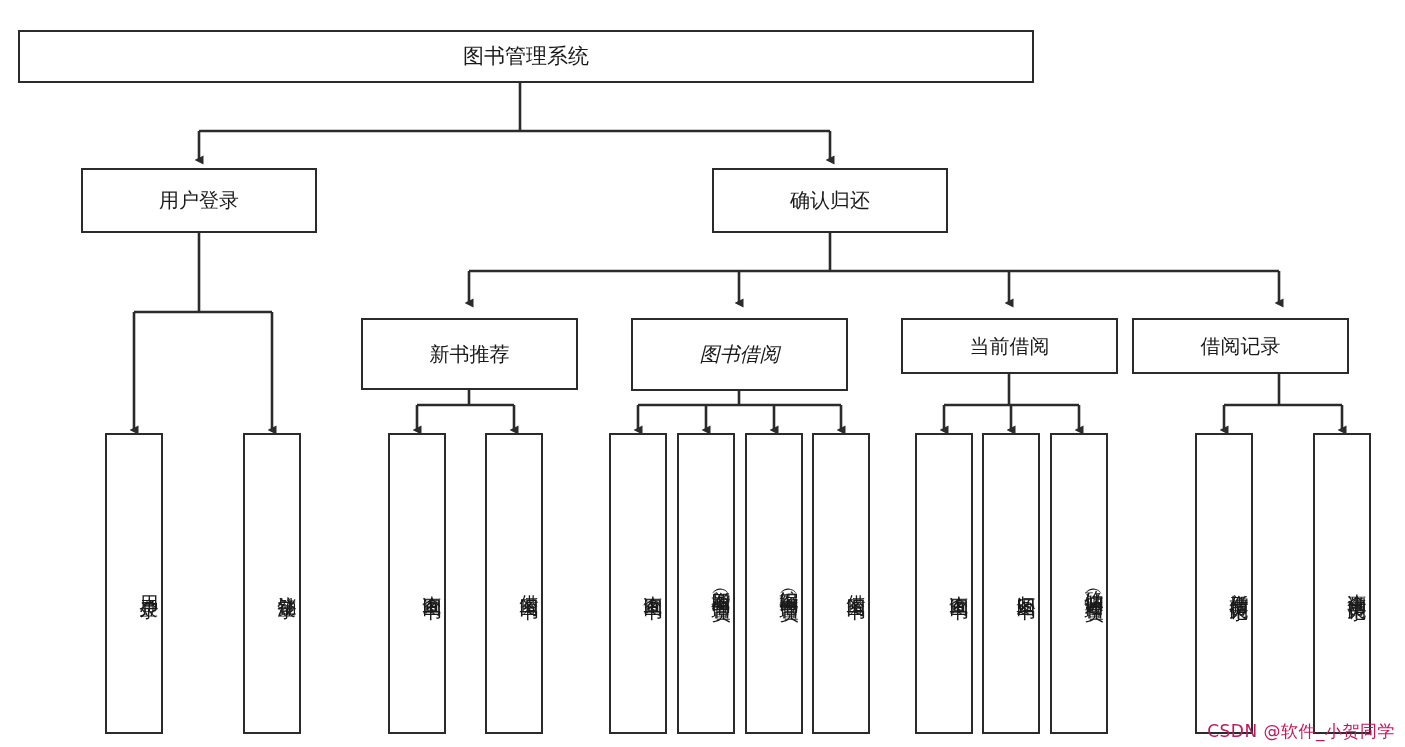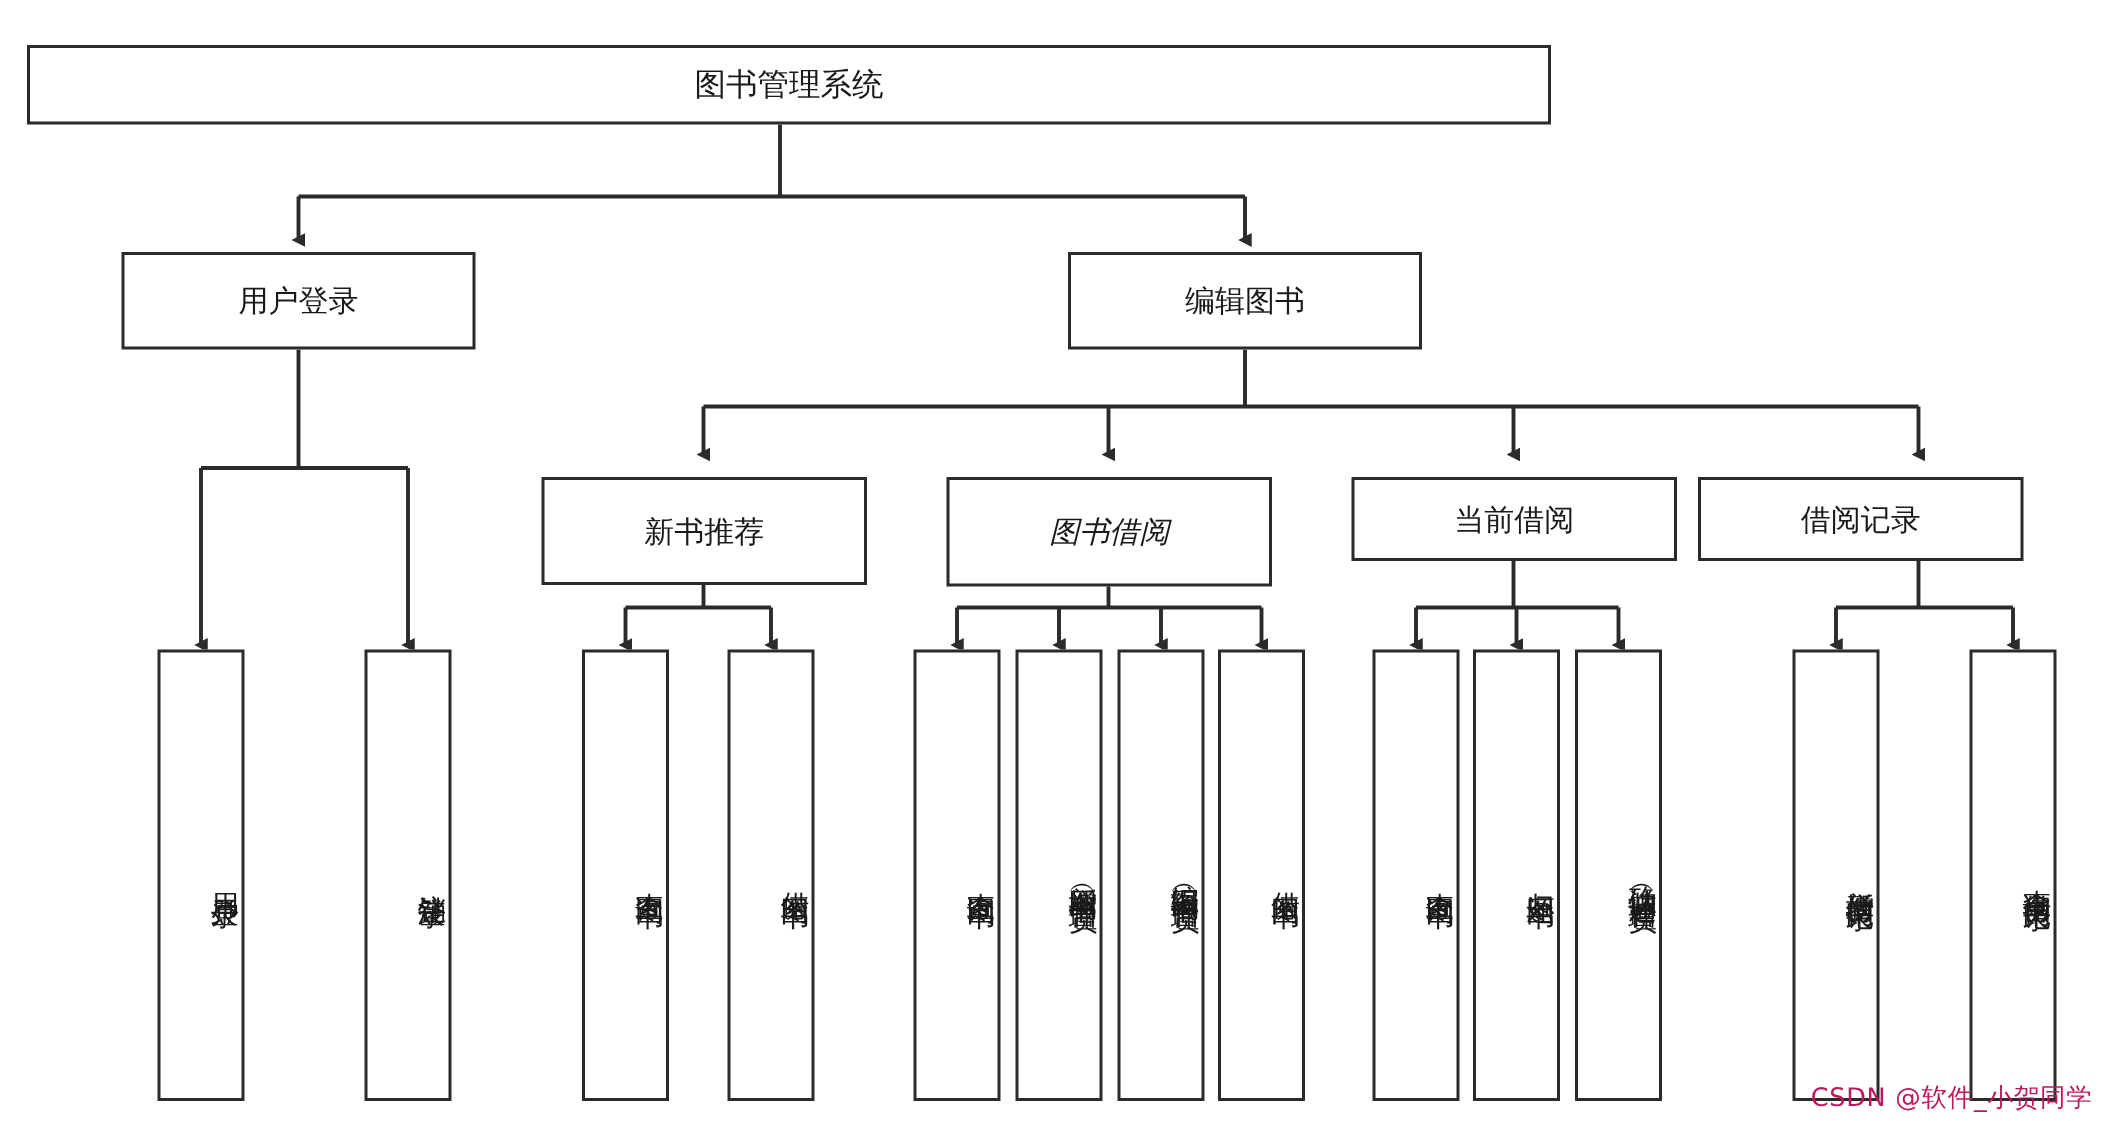--- a/index.html
+++ b/index.html
@@ -133,21 +133,21 @@
       <path d="M 1224 405 L 1342 405"></path>
       <path d="M 1224 405 L 1224 430" marker-end="url(#arrowhead)"></path>
       <path d="M 1342 405 L 1342 430" marker-end="url(#arrowhead)"></path>
     </g>
   </svg>
 
   <div class="node node-root" style="left:18px; top:30px; width:1016px; height:53px;">图书管理系统</div>
 
   <div class="node node-branch" style="left:81px; top:168px; width:236px; height:65px;">用户登录</div>
 
-  <div class="node node-branch" style="left:712px; top:168px; width:236px; height:65px;">编辑图书</div>
+  <div class="node node-branch" style="left:712px; top:168px; width:236px; height:65px;">确认归还</div>
 
   <div class="node node-branch" style="left:361px; top:318px; width:217px; height:72px;">新书推荐</div>
 
   <div class="node node-branch" style="left:631px; top:318px; width:217px; height:73px;font-style:italic;">图书借阅</div>
 
   <div class="node node-branch" style="left:901px; top:318px; width:217px; height:56px;">当前借阅</div>
 
   <div class="node node-branch" style="left:1132px; top:318px; width:217px; height:56px;">借阅记录</div>
 
   <div class="node node-leaf" style="left:105px; top:433px; width:58px; height:301px;">

